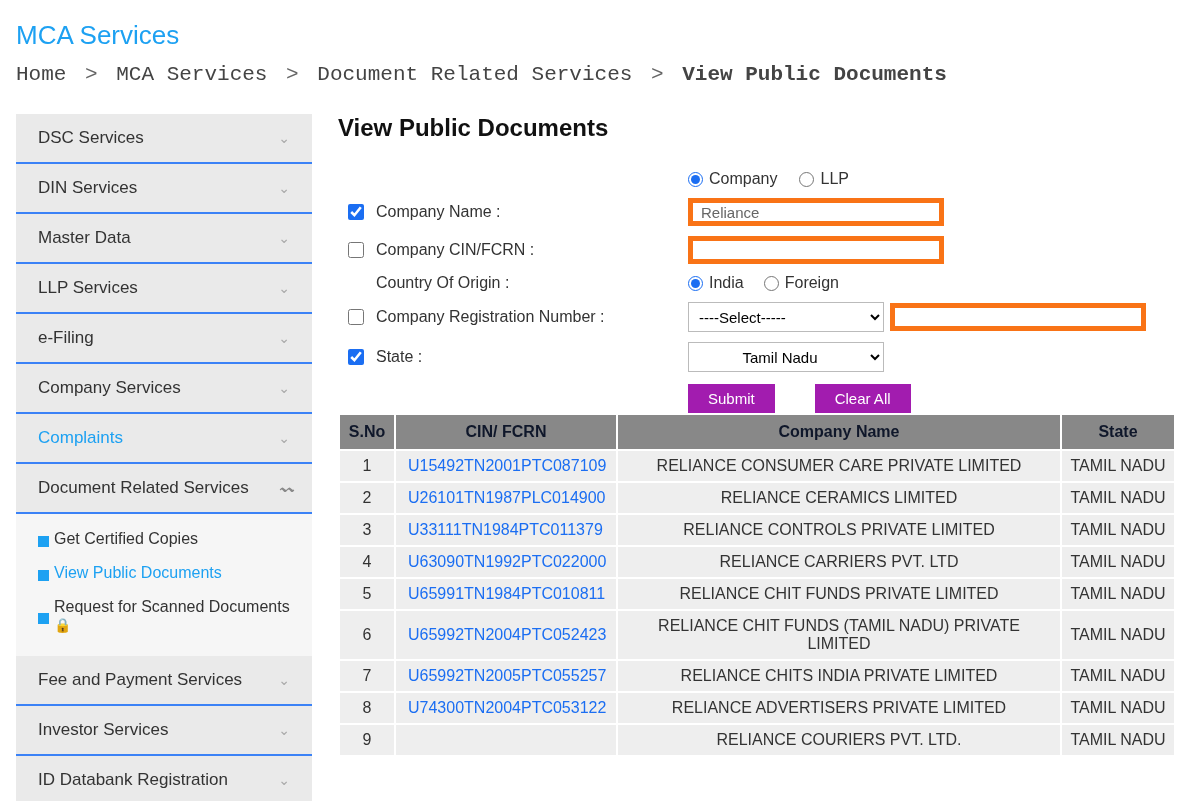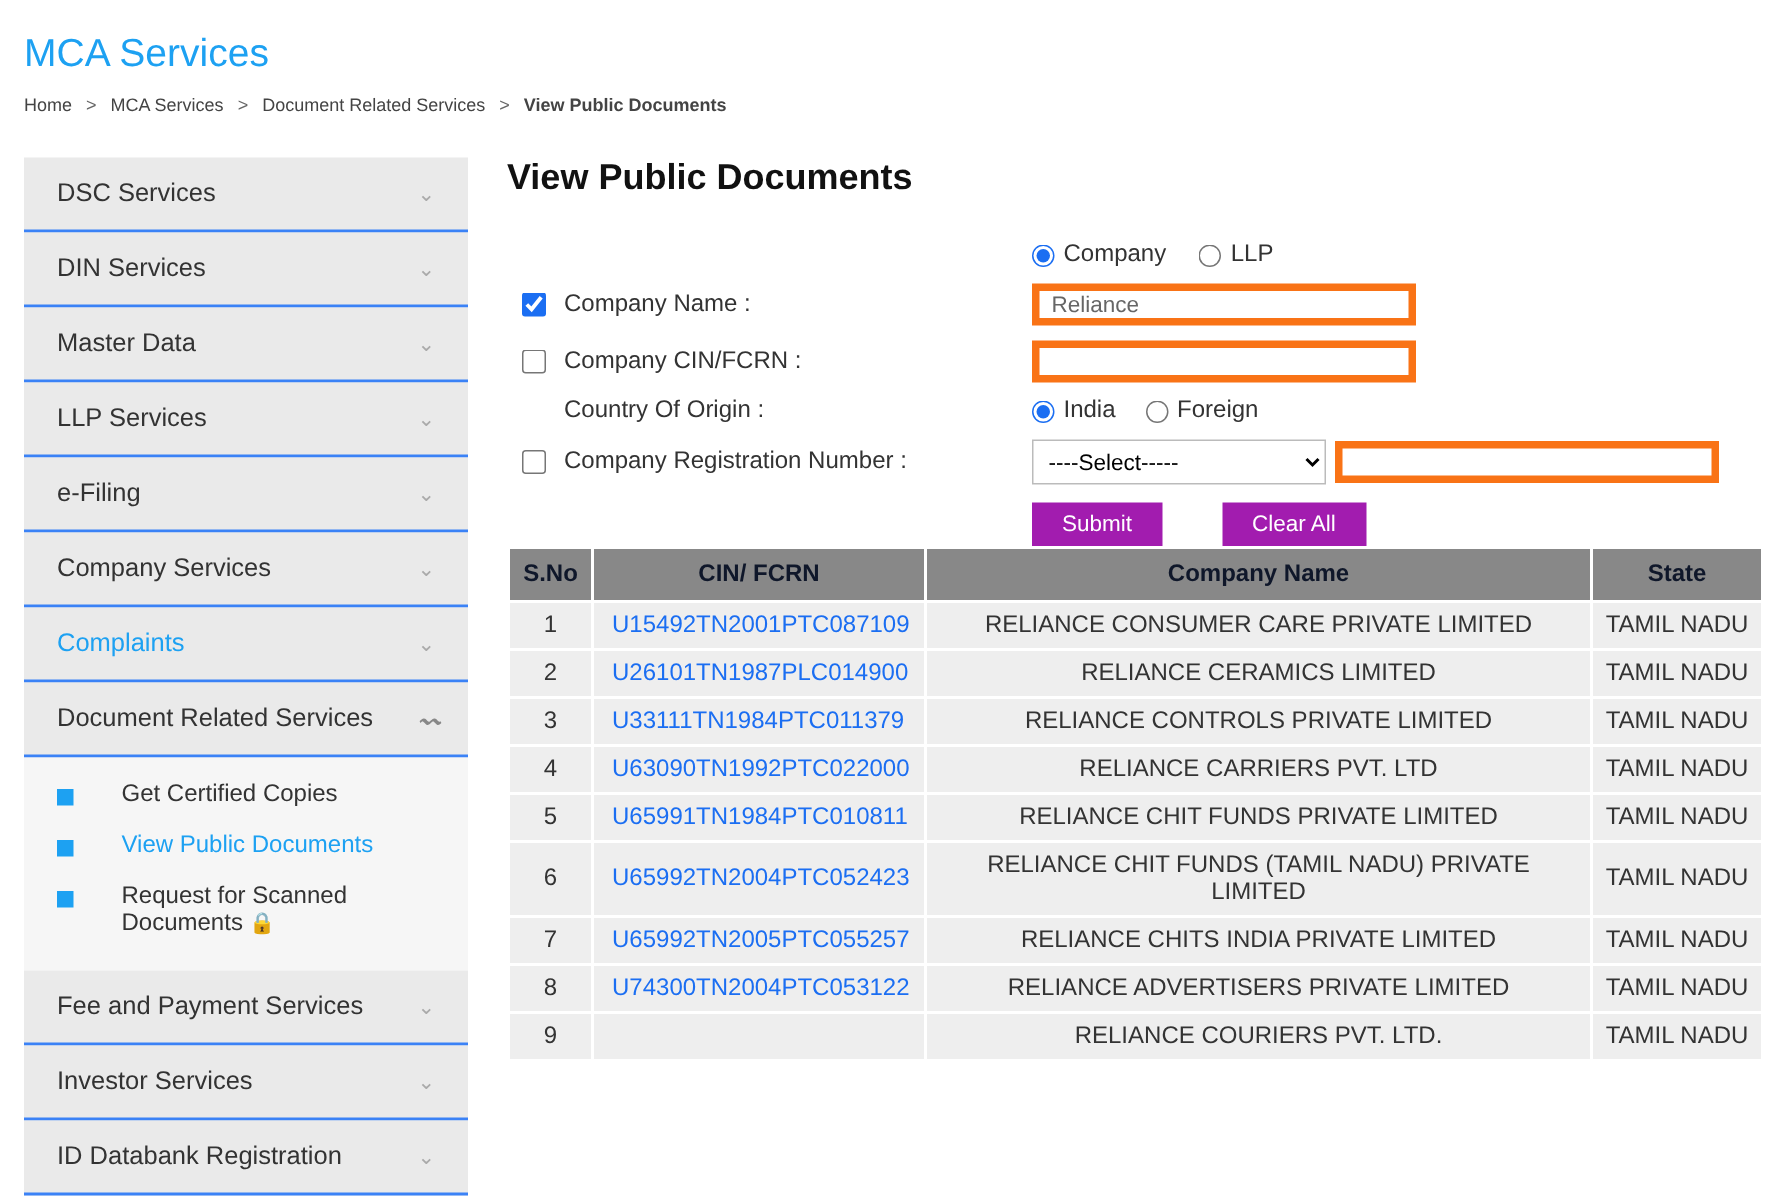--- a/index.html
+++ b/index.html
@@ -1,36 +1,36 @@
 <!DOCTYPE html>
 <html><head>
 <meta charset="utf-8">
 <style>
   * { box-sizing: border-box; margin: 0; padding: 0; }
   body { font-family: "Segoe UI", Arial, sans-serif; background: #fff; color: #333; }
   .container { width: 1190px; padding: 20px 16px; }
 
   .page-title { color: #1da1f2; font-size: 26px; font-weight: 300; margin-bottom: 12px; }
-  .breadcrumb { font-size: 12px; color: #444; margin-bottom: 28px; }
+  .breadcrumb { font-size: 21px; color: #444; margin-bottom: 28px; font-family: Liberation Mono, monospace; }
   .breadcrumb span.sep { margin: 0 6px; color: #666; }
   .breadcrumb .current { font-weight: 600; }
 
   .layout { display: flex; gap: 26px; }
   .sidebar { width: 296px; flex: 0 0 296px; }
   .side-item {
     background: #eaeaea; color: #333; font-size: 17px; padding: 14px 22px;
     display: flex; justify-content: space-between; align-items: center; cursor: pointer;
     border-bottom: 2px solid #3b82f6;
     gap: 20px;
   }
   .side-item.active { color: #1da1f2; }
   .chev { color: #aaa; font-size: 14px; }
   .chev.wavy { letter-spacing: -4px; font-size: 14px; color: #888; }
   .sub-list { background: #f6f6f6; padding: 8px 0 14px 0; }
-  .sub-item { display: flex; align-items: flex-start; gap: 32px; padding: 8px 22px; font-size: 16px; color: #333; cursor: pointer; }
+  .sub-item { display: flex; align-items: center; gap: 5px; padding: 8px 22px; font-size: 16px; color: #333; cursor: pointer; }
   .sub-item.active span.lbl { color: #1da1f2; }
   .bullet { width: 11px; height: 11px; background: #1da1f2; display: inline-block; margin-top: 5px; flex: 0 0 11px; }
   .lock { font-size: 14px; }
 
   .main { flex: 1; }
   .main h2 { font-size: 24px; font-weight: 700; margin-bottom: 28px; color: #111; }
   .form { margin-left: 10px; margin-right: 30px; }
   .radio-row { margin-left: 340px; margin-bottom: 10px; font-size: 16px; display: flex; gap: 22px; align-items: center; }
   .field-row { display: flex; align-items: center; margin-bottom: 10px; }
   .field-label { display: flex; align-items: center; gap: 12px; width: 340px; font-size: 16px; color: #333; }
@@ -180,20 +180,27 @@
 
         <div class="field-row">
           <div class="field-label">
             <input type="checkbox" style="">
             <span>Company Registration Number :</span>
           </div>
           <select><option>----Select-----</option></select>
           <input type="text" style="width: 256px;">
         </div>
 
+        <div class="field-row">
+          <div class="field-label">
+            <input type="checkbox" checked="" style="">
+            <span>State :</span>
+          </div>
+          <select class="state"><option>Tamil Nadu</option></select>
+        </div>
 
         <div class="btn-row">
           <button class="btn">Submit</button>
           <button class="btn">Clear All</button>
         </div>
       </div>
 
 
       <table>
         <thead>

